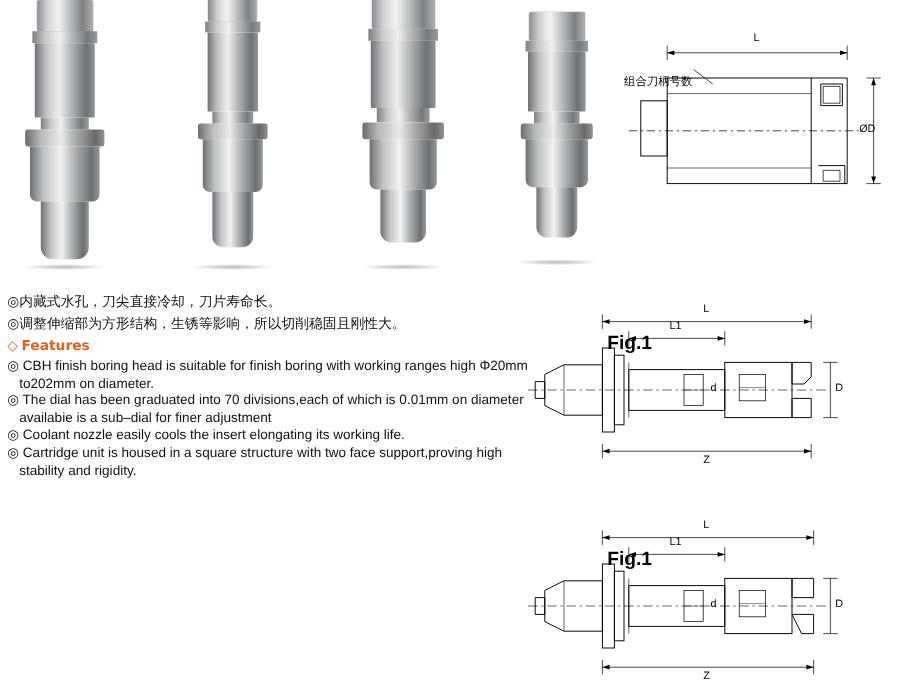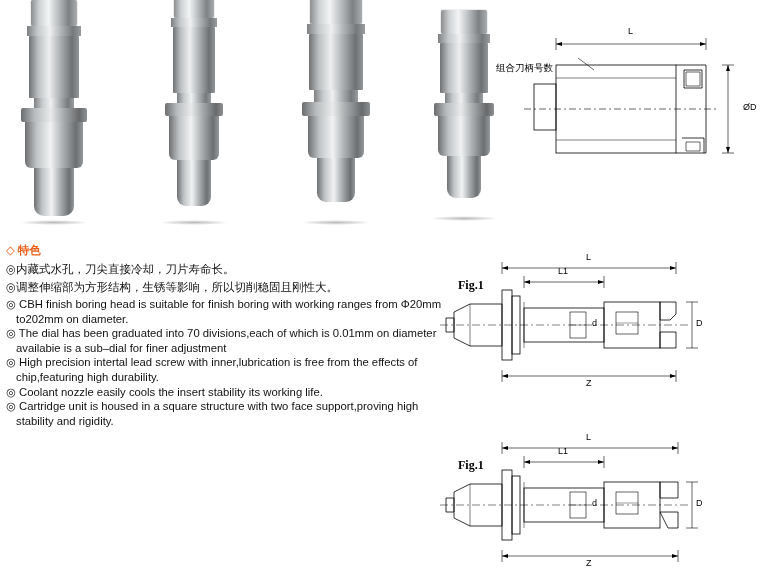--- a/index.html
+++ b/index.html
@@ -68,22 +68,22 @@
     text-indent:-11px;padding-left:11px;
   }
   .en-item{
     font-family:"Liberation Sans",sans-serif;
     font-size:11.3px;color:#111;line-height:14.6px;margin:0;
     text-indent:-10px;padding-left:10px;
   }
   .mark{color:#111;}
 
   
-  .fig-cap{position:absolute;font-size:12px;font-weight:bold;color:#000;
-           font-family:Liberation Serif, serif;}
+  .fig-cap{position:absolute;font-size:16px;font-weight:bold;color:#000;
+           font-family:Liberation Sans, sans-serif;margin-left:48px;}
   svg{display:block;}
 </style>
 </head>
 <body>
 
 <div class="page">
 
   <div class="photo-band">
 
     <div class="tool" style="left:8px;bottom:18px;width:92px;height:222px;">
@@ -160,40 +160,39 @@
           <line x1="206" y1="143" x2="218" y2="143" stroke-width="0.6"></line>
 
           <line x1="62" y1="48" x2="78" y2="60" stroke-width="0.6"></line>
         </g>
         <polygon points="40,34 46,32 46,36" fill="#000"></polygon>
         <polygon points="190,34 184,32 184,36" fill="#000"></polygon>
         <polygon points="212,55 210,61 214,61" fill="#000"></polygon>
         <polygon points="212,143 210,137 214,137" fill="#000"></polygon>
       </svg>
       <span class="lbl" style="left:112px;top:16px;">L</span>
-      <span class="lbl" style="left:212px;top:92px;padding-left:15px;">ØD</span>
-    </div>
-    <span class="lbl-cn" style="left:496px;top:62px;">组合刀柄号数</span>
+      <span class="lbl" style="left:200px;top:92px;">ØD</span>
+    </div>
+    <span class="lbl-cn" style="left:520px;top:62px;">组合刀柄号数</span>
 
   </div>
 
   <div class="text-col">
 
-    <div class="sec-title">
-      <span class="dia">◇</span><span>特色</span>
-    </div>
 
     <p class="cn-item"><span class="mark">◎</span><span>内藏式水孔，刀尖直接冷却，刀片寿命长。</span></p>
     <p class="cn-item"><span class="mark">◎</span><span>调整伸缩部为方形结构，生锈等影响，所以切削稳固且刚性大。</span></p>
 
-
-    <p class="en-item"><span class="mark">◎</span> <span>CBH finish boring head is suitable for finish boring with working ranges from Φ20mm to202mm on diameter.</span></p>
+    <div class="sec-title" style="margin-top:3px;">
+      <span class="dia">◇</span><span>Features</span>
+    </div>
+
+    <p class="en-item"><span class="mark">◎</span> <span>CBH finish boring head is suitable for finish boring with working ranges high Φ20mm to202mm on diameter.</span></p>
     <p class="en-item"><span class="mark">◎</span> <span>The dial has been graduated into 70 divisions,each of  which is 0.01mm on diameter availabie is a sub–dial for  finer adjustment</span></p>
-    <p class="en-item"><span class="mark">◎</span> <span>High precision intertal lead screw with inner,lubrication  is free from the effects of chip,featuring high durability.</span></p>
-    <p class="en-item"><span class="mark">◎</span> <span>Coolant nozzle easily cools the insert stability its working life.</span></p>
+    <p class="en-item"><span class="mark">◎</span> <span>Coolant nozzle easily cools the insert elongating its working life.</span></p>
     <p class="en-item"><span class="mark">◎</span> <span>Cartridge unit is housed in a square structure with two face support,proving high stability and rigidity.</span></p>
   </div>
 
   <div class="line-dwg" style="left:440px;top:250px;width:320px;height:150px;">
     <svg width="320" height="150" viewBox="0 0 320 150">
       <g fill="none" stroke="#000" stroke-width="0.8">
 
         <path d="M14 62 L14 88 L30 96 L62 96 L62 54 L30 54 Z"></path>
         <line x1="30" y1="54" x2="30" y2="96" stroke-width="0.5"></line>
 

